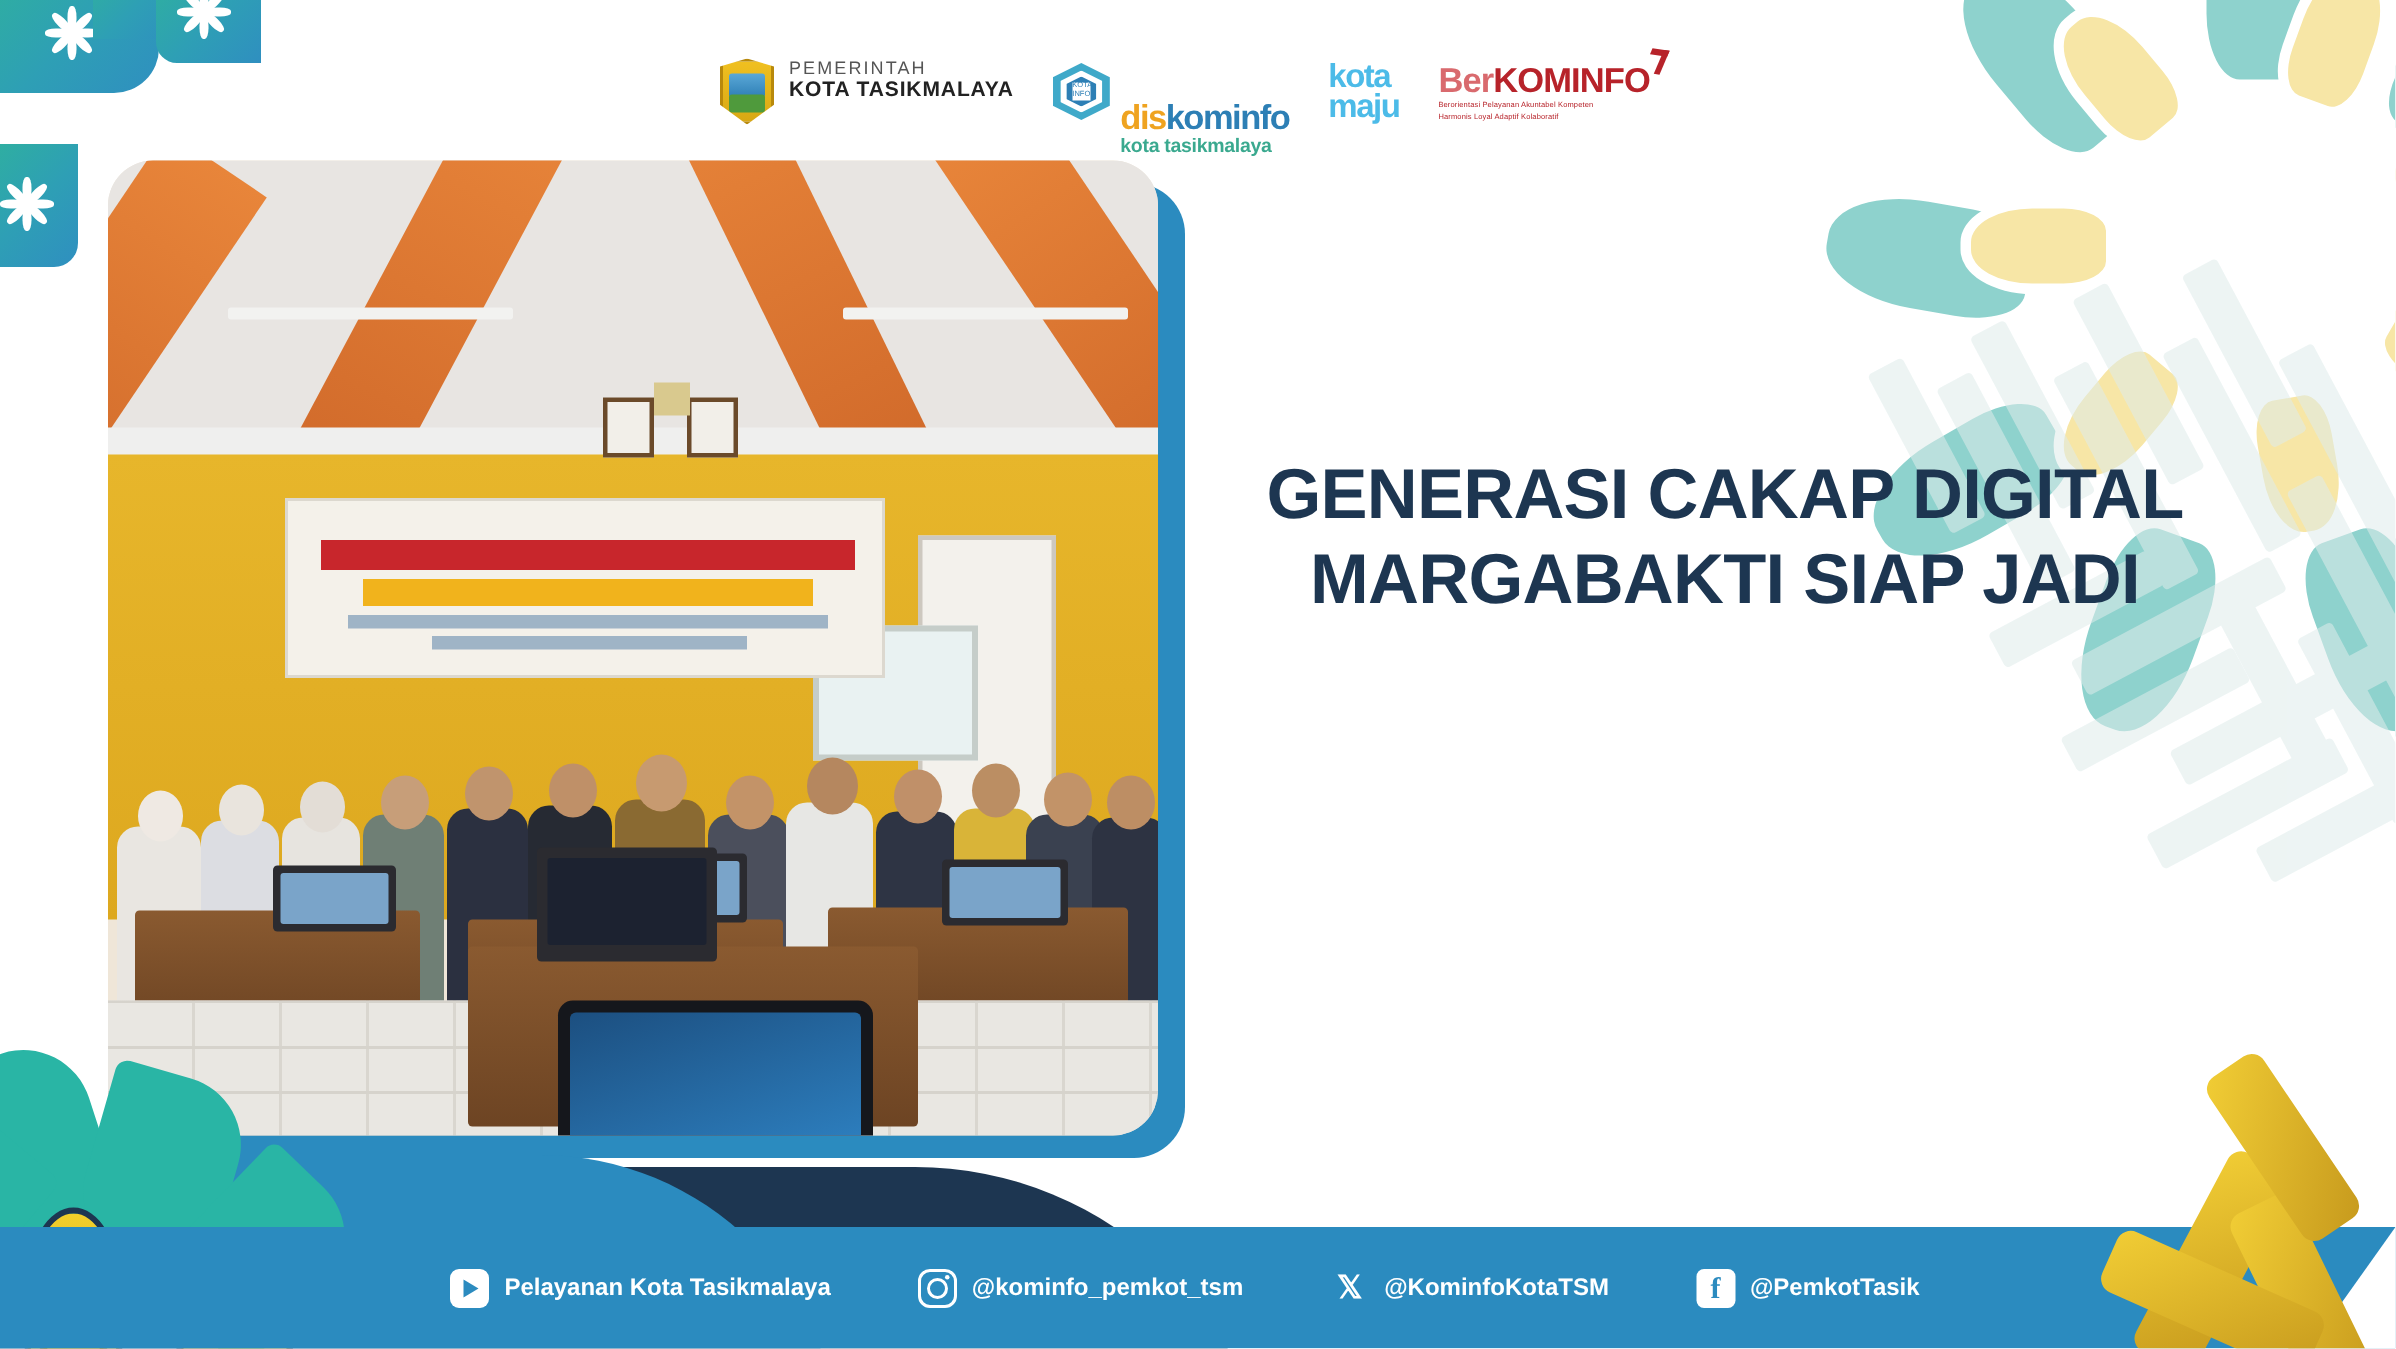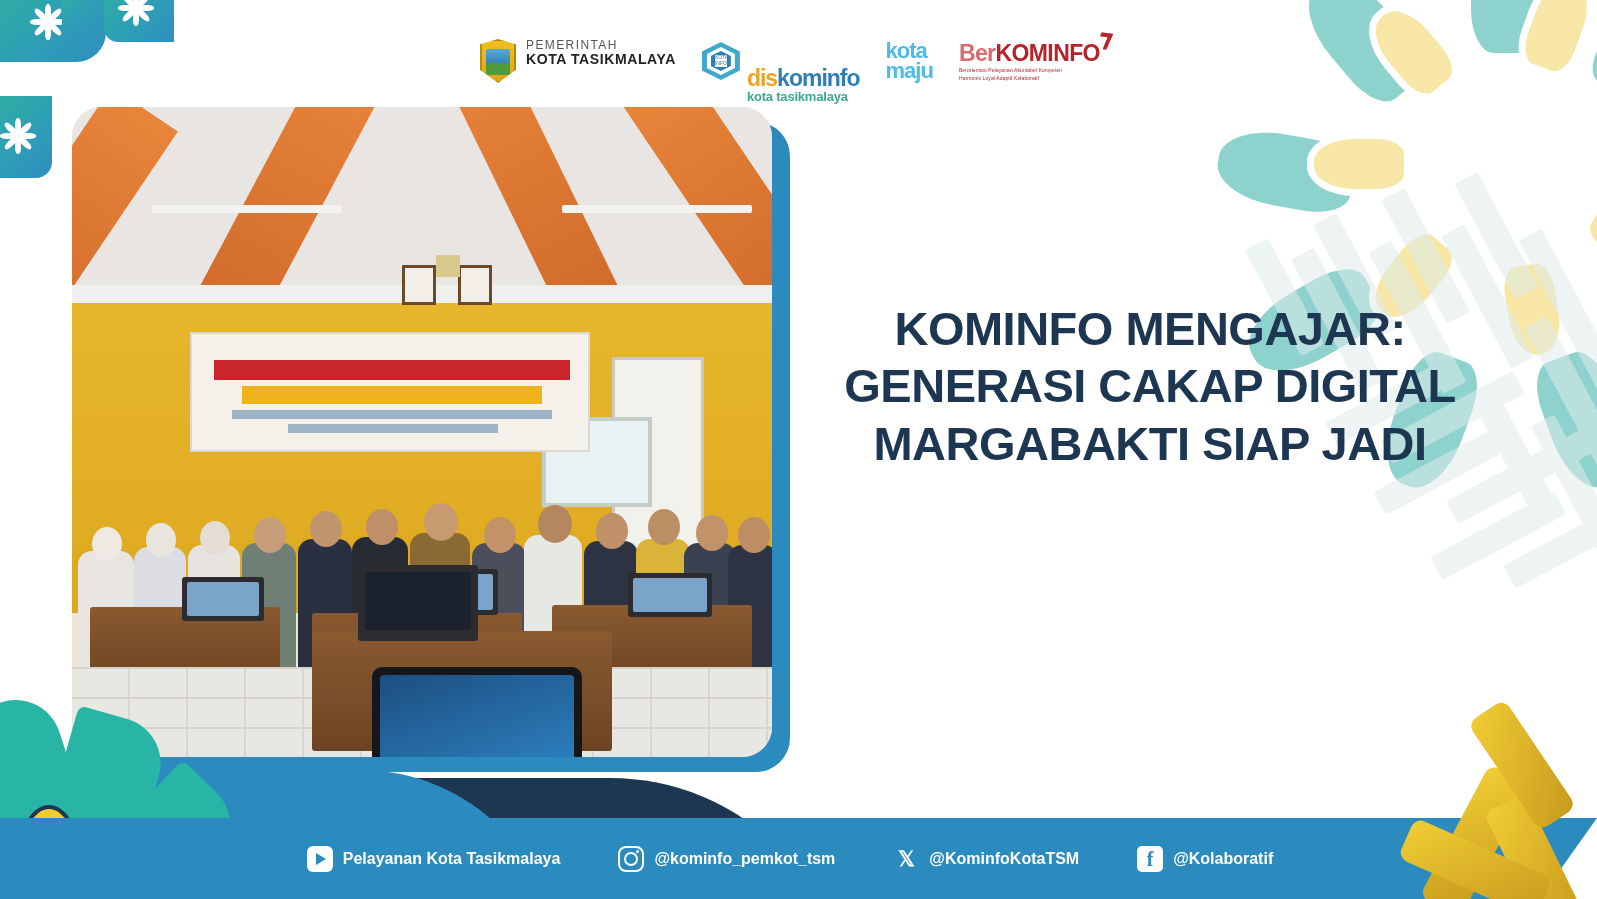--- a/index.html
+++ b/index.html
@@ -419,37 +419,36 @@
 
     <div class="bak">
       <div class="m"><span class="lite">Ber</span><span>KOMINFO</span></div>
       <div class="s">Berorientasi Pelayanan  Akuntabel  Kompeten</div>
       <div class="s">Harmonis  Loyal  Adaptif  Kolaboratif</div>
       <div class="swoosh"></div>
     </div>
   </div>
 
   <div class="title">
-    <div>KOMINFO MENGAJAR:</div>
     <div>GENERASI CAKAP DIGITAL</div>
     <div>MARGABAKTI SIAP JADI</div>
   </div>
 
   <div class="socials">
     <div class="soc">
       <span class="ic ic-yt"></span>
       <span>Pelayanan Kota Tasikmalaya</span>
     </div>
     <div class="soc">
       <span class="ic ic-ig"></span>
       <span>@kominfo_pemkot_tsm</span>
     </div>
     <div class="soc">
       <span class="ic ic-x">𝕏</span>
       <span>@KominfoKotaTSM</span>
     </div>
     <div class="soc">
       <span class="ic ic-fb"></span>
-      <span>@Kolaboratif</span>
+      <span>@PemkotTasik</span>
     </div>
   </div>
 
 </div>
 
 </body></html>

